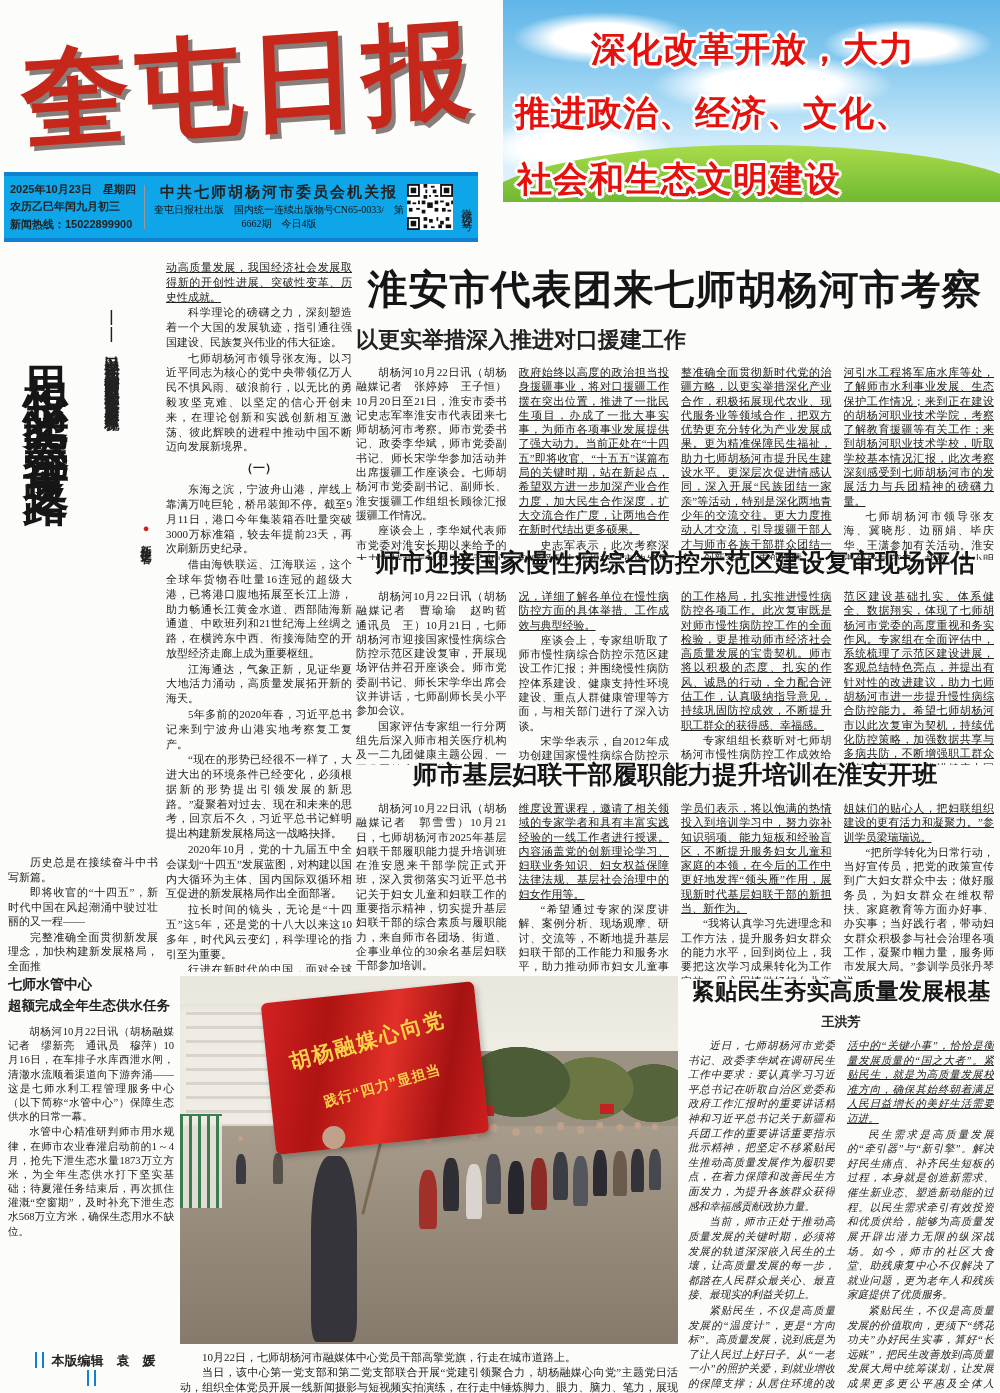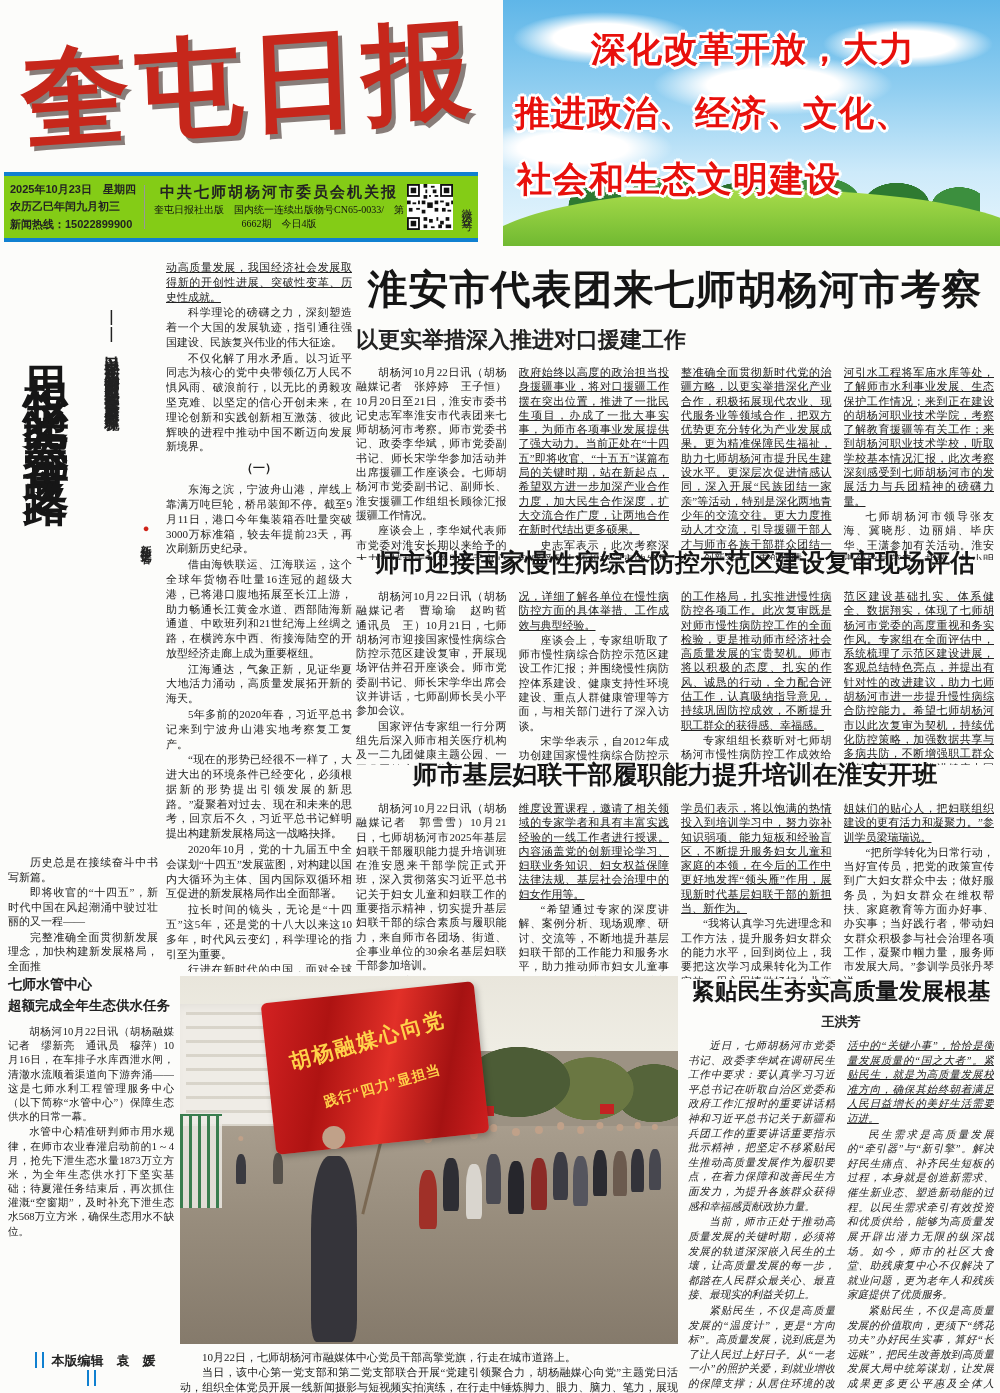--- a/index.html
+++ b/index.html
@@ -3,30 +3,30 @@
 <meta charset="utf-8">
 <style>
 html,body{margin:0;padding:0;}
 .page{position:relative;width:1000px;height:1393px;background:#fcfcfa;overflow:hidden;
   font-family:"Liberation Serif",serif;color:#222;}
 
 .masthead{position:absolute;left:0;top:0;width:497px;height:170px;display:flex;align-items:center;justify-content:center;}
 .masthead-title{font-family:"DejaVu Serif",serif;font-size:108px;font-weight:bold;color:#c6271b;
   letter-spacing:6px;transform:rotate(-2deg) skewY(-2deg);text-shadow:4px 5px 0 rgba(40,20,15,.55);white-space:nowrap;}
 .info-bar{position:absolute;left:4px;top:172px;width:474px;height:62px;border-top:4px solid #1080d0;
-  border-bottom:4px solid #1080d0;display:flex;align-items:center;background:#84cc16;}
+  border-bottom:4px solid #1080d0;display:flex;align-items:center;background:#0ea5e9;}
 .date-block{width:128px;padding-left:6px;font-size:11px;font-weight:bold;line-height:1.6;font-family:"Liberation Sans",sans-serif;}
 .info-divider{width:1px;height:44px;background:#999;margin:0 6px;}
 .org-block{flex:1;text-align:center;}
 .org-name{font-size:15px;font-weight:bold;letter-spacing:2px;font-family:"Liberation Sans",sans-serif;}
 .pub-line{font-size:10px;margin-top:1px;color:#111;}
 .qr{width:46px;height:46px;flex:0 0 46px;}
 .wechat{writing-mode:vertical-rl;font-size:11px;letter-spacing:3px;margin:0 4px 0 6px;color:#222;font-family:"Liberation Sans",sans-serif;}
 
-.banner{position:absolute;left:503px;top:0;width:497px;height:246px;overflow:hidden;
+.banner{position:absolute;left:503px;top:0;width:497px;height:202px;overflow:hidden;
   background:linear-gradient(#5fb6e8 0%,#8ecdf0 35%,#cdeafa 70%,#e8f6fd 100%);}
 .cloud{position:absolute;background:radial-gradient(closest-side,#fff 55%,rgba(255,255,255,0));border-radius:50%;}
 .bn-grass{position:absolute;left:-30px;right:-30px;bottom:-18px;height:75px;background:linear-gradient(#a8dc4a,#5fae2a);
   border-radius:50% 50% 0 0/90% 70% 0 0;}
 .bn-trees{position:absolute;left:60px;right:20px;top:178px;height:46px;background:
   radial-gradient(46px 34px at 8% 60%,#2e7a31 0 60%,transparent 61%),
   radial-gradient(60px 40px at 24% 50%,#3c8f3e 0 60%,transparent 61%),
   radial-gradient(52px 36px at 42% 58%,#2a6f2d 0 60%,transparent 61%),
   radial-gradient(64px 40px at 62% 52%,#3c8f3e 0 60%,transparent 61%),
   radial-gradient(54px 36px at 80% 58%,#2e7a31 0 60%,transparent 61%),
@@ -195,21 +195,21 @@
       <div class="lead-c1 list">
           <p>历史总是在接续奋斗中书写新篇。</p>
           <p>即将收官的“十四五”，新时代中国在风起潮涌中驶过壮丽的又一程——</p>
           <p>完整准确全面贯彻新发展理念，加快构建新发展格局，全面推</p>
         </div>
     </div>
     <div class="lead-c2">
       <div class="list cont">
           <p>动高质量发展，我国经济社会发展取得新的开创性进展、突破性变革、历史性成就。</p>
           <p>科学理论的磅礴之力，深刻塑造着一个大国的发展轨迹，指引通往强国建设、民族复兴伟业的伟大征途。</p>
-          <p>不仅化解了用水矛盾。以习近平同志为核心的党中央带领亿万人民不惧风雨、破浪前行，以无比的勇毅攻坚克难、以坚定的信心开创未来，在理论创新和实践创新相互激荡、彼此辉映的进程中推动中国不断迈向发展新境界。</p>
+          <p>七师胡杨河市领导张友海。以习近平同志为核心的党中央带领亿万人民不惧风雨、破浪前行，以无比的勇毅攻坚克难、以坚定的信心开创未来，在理论创新和实践创新相互激荡、彼此辉映的进程中推动中国不断迈向发展新境界。</p>
         </div>
       <div class="center-mark">（一）</div>
       <div class="list">
           <p>东海之滨，宁波舟山港，岸线上靠满万吨巨轮，桥吊装卸不停。截至9月11日，港口今年集装箱吞吐量突破3000万标准箱，较去年提前23天，再次刷新历史纪录。</p>
           <p>借由海铁联运、江海联运，这个全球年货物吞吐量16连冠的超级大港，已将港口腹地拓展至长江上游，助力畅通长江黄金水道、西部陆海新通道、中欧班列和21世纪海上丝绸之路，在横跨东中西、衔接海陆空的开放型经济走廊上成为重要枢纽。</p>
           <p>江海通达，气象正新，见证华夏大地活力涌动，高质量发展拓开新的海天。</p>
           <p>5年多前的2020年春，习近平总书记来到宁波舟山港实地考察复工复产。</p>
           <p>“现在的形势已经很不一样了，大进大出的环境条件已经变化，必须根据新的形势提出引领发展的新思路。”凝聚着对过去、现在和未来的思考，回京后不久，习近平总书记鲜明提出构建新发展格局这一战略抉择。</p>
           <p>2020年10月，党的十九届五中全会谋划“十四五”发展蓝图，对构建以国内大循环为主体、国内国际双循环相互促进的新发展格局作出全面部署。</p>
           <p>拉长时间的镜头，无论是“十四五”这5年，还是党的十八大以来这10多年，时代风云变幻，科学理论的指引至为重要。</p>

